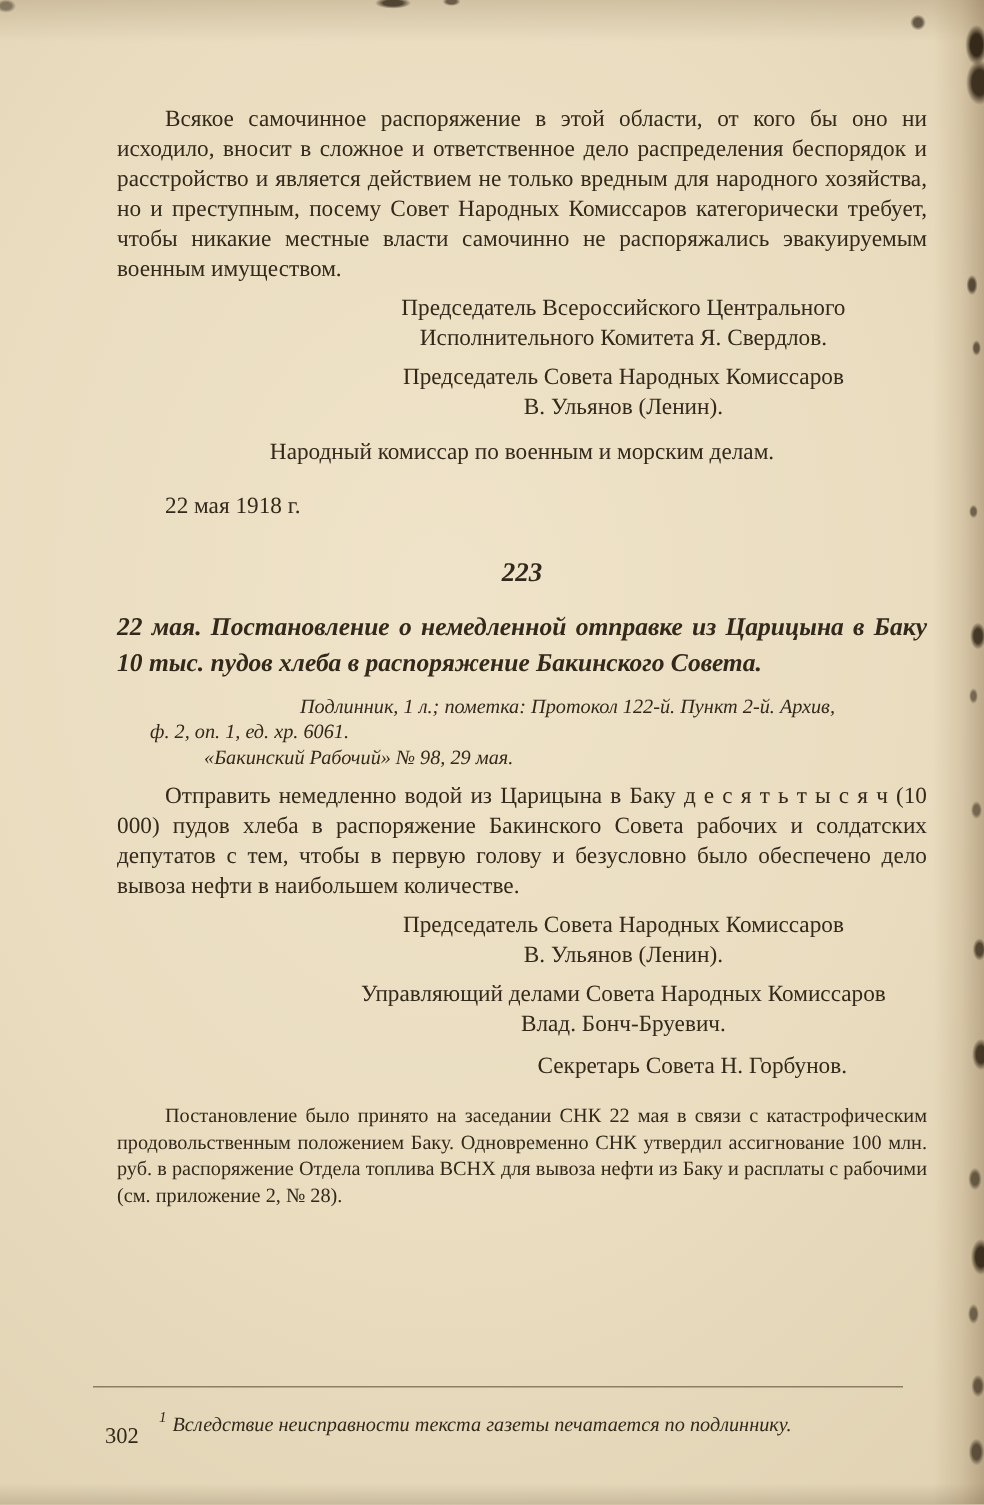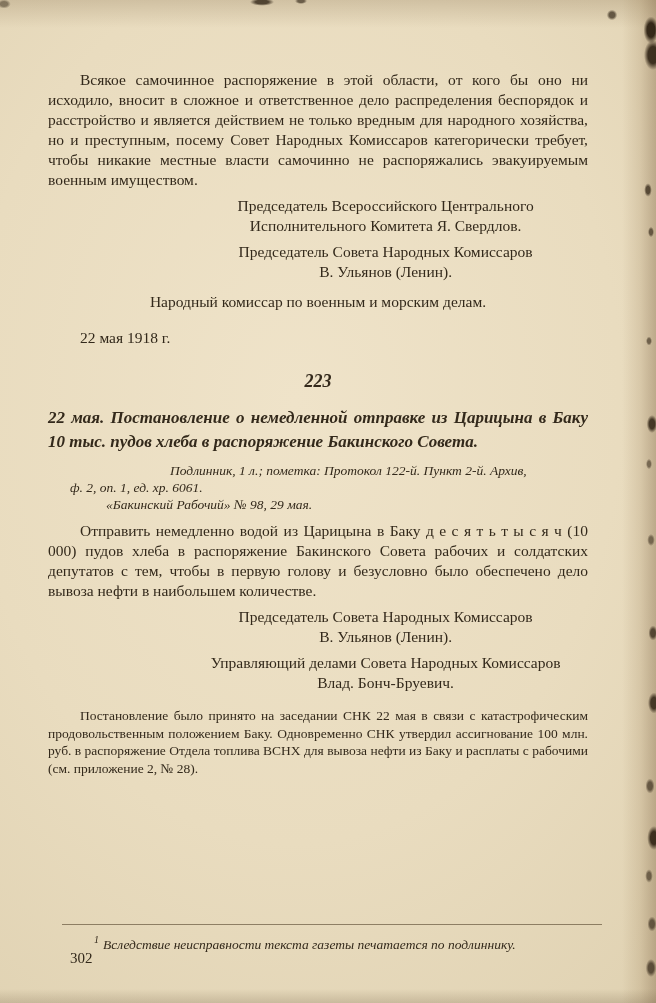--- a/index.html
+++ b/index.html
@@ -5,22 +5,22 @@
   html,body{margin:0;padding:0;background:#cfc1a2;}
   .page{
     position:relative;
     width:656px;height:1003px;
     margin:0 auto;
     overflow:hidden;
     background:radial-gradient(90% 80% at 45% 40%, #efe3c9 0%, #e9dcbf 55%, #dfd1b1 100%);
     font-family:"Liberation Serif","DejaVu Serif",serif;
     color:#33291b;
   }
-  .content{position:absolute;left:48px;top:70px;width:540px;}
-  p,h2,h3,h4{margin:0;}
+  .content{position:absolute;left:78px;top:70px;width:540px;}
+  p,h2,h3,h4{margin:12px;}
   .body{font-size:15.5px;line-height:20px;text-align:justify;}
   .body.first{margin:0 0 4px;text-indent:32px;}
   .body.decree{margin:8px 0 0;text-indent:32px;}
   .sig{width:72%;margin:6px 8px 0 auto;text-align:center;}
   .sig.single{width:55%;margin-top:8px;}
   .sig-line{font-size:15.5px;line-height:20px;}
   .commissar{margin:10px 0 0;text-align:center;font-size:15.5px;line-height:20px;}
   .dateline{margin:16px 0 0 32px;font-size:15.5px;line-height:20px;}
   .doc-number{margin:22px 0 0;text-align:center;font-size:18px;font-weight:700;font-style:italic;line-height:22px;}
   .doc-title{margin:14px 0 0;font-size:17px;font-weight:700;font-style:italic;line-height:24px;text-align:justify;}
@@ -110,20 +110,23 @@
     <div class="sig">
       <div class="sig-line">Председатель Совета Народных Комиссаров</div>
       <div class="sig-line">В. Ульянов (Ленин).</div>
     </div>
 
     <div class="sig">
       <div class="sig-line">Управляющий делами Совета Народных Комиссаров</div>
       <div class="sig-line">Влад. Бонч-Бруевич.</div>
     </div>
 
+    <div class="sig single">
+      <div class="sig-line">Секретарь Совета Н. Горбунов.</div>
+    </div>
 
 
     <p class="note">Постановление было принято на заседании СНК 22 мая в связи с катастрофическим продовольственным положением Баку. Одновременно СНК утвердил ассигнование 100 млн. руб. в распоряжение Отдела топлива ВСНХ для вывоза нефти из Баку и расплаты с рабочими (см. приложение 2, № 28).</p>
 
   </div>
 
   <div class="footer">
     <div class="fn-rule"></div>
     <p class="footnote"><sup class="fn-mark">1</sup><span class="fn-text">Вследствие неисправности текста газеты печатается по подлиннику.</span></p>
   </div>

